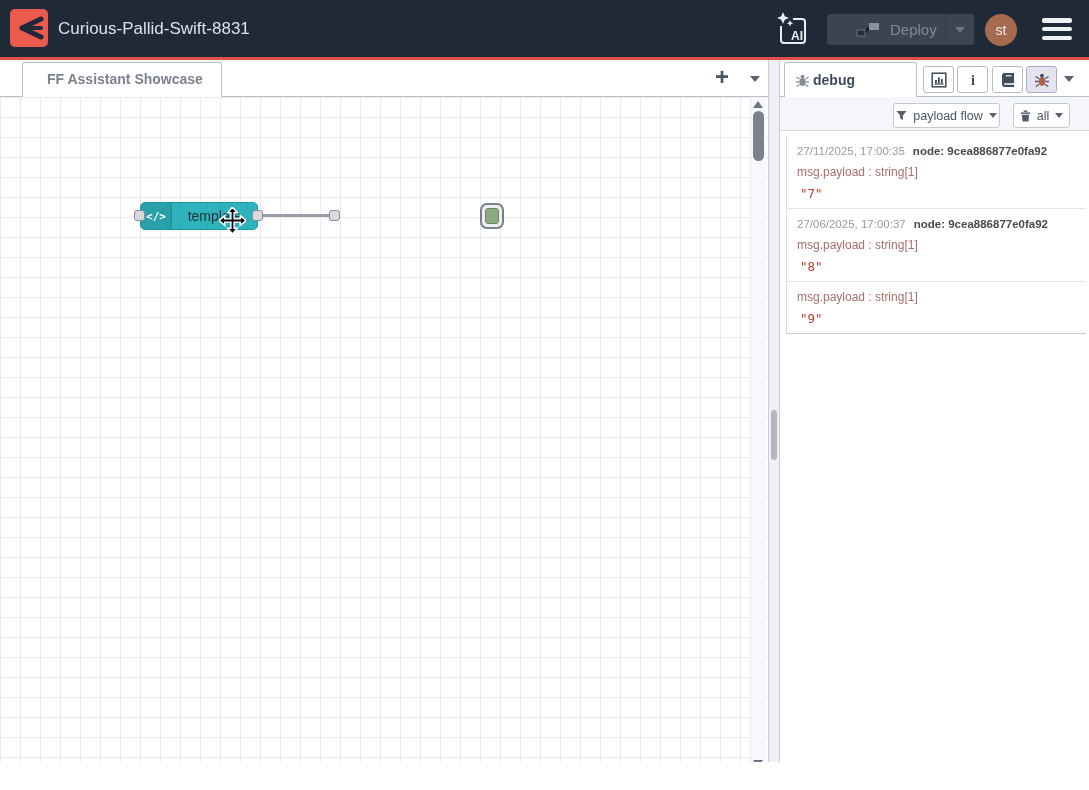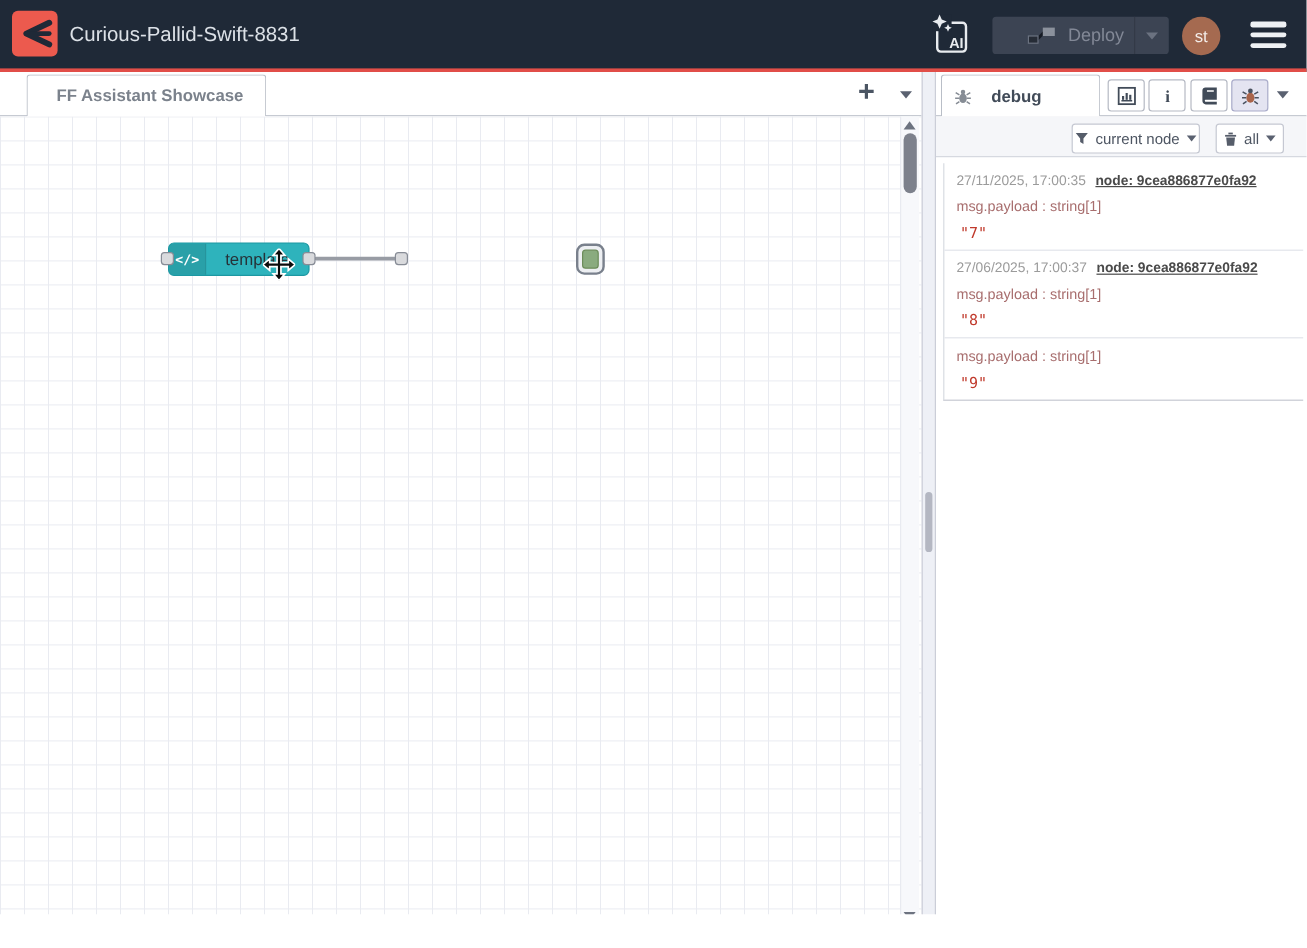--- a/index.html
+++ b/index.html
@@ -69,38 +69,38 @@
   
   .splitter{left:768px;top:60px;width:12px;height:730px;background:#eef0f6;
       border-left:1px solid #cbced8;border-right:1px solid #cbced8;box-sizing:border-box;}
   .splitter-thumb{left:771px;top:410px;width:6px;height:50px;background:#b4b7c2;border-radius:3px;}
 
   
   .sidebar{left:780px;top:60px;width:309px;height:730px;background:#fff;}
   .sb-tabrow{left:780px;top:60px;width:309px;height:37px;background:#fff;border-bottom:1px solid #b9bec7;box-sizing:border-box;}
   .sb-tab{left:784px;top:62px;width:133px;height:35px;background:#fff;border:1px solid #b9bec7;border-bottom:none;
       box-sizing:border-box;border-radius:3px 3px 0 0;display:flex;align-items:center;z-index:2;}
-  .sb-tab-label{color:#414b58;font-size:14px;font-weight:bold;margin-left:16px;}
+  .sb-tab-label{color:#414b58;font-size:14px;font-weight:bold;margin-left:3px;}
   .sb-iconbtn{top:66px;width:31px;height:27px;background:#fff;border:1px solid #b6bac4;border-radius:3px;
       box-sizing:border-box;display:flex;align-items:center;justify-content:center;}
   .sb-iconbtn.selected{background:#e4e4f1;border-color:#a9abc9;}
   .sb-caret{left:1064px;top:76px;}
 
   .filter-row{left:780px;top:97px;width:309px;height:34px;background:#f5f6f9;border-bottom:1px solid #d6d9e0;box-sizing:border-box;}
   .filter-btn{top:103px;height:25px;background:#fff;border:1px solid #c5c8d2;border-radius:3px;box-sizing:border-box;
       display:flex;align-items:center;justify-content:center;gap:6px;color:#4d5562;font-size:12.5px;}
   .filter-btn .caret{border-left-width:4px;border-right-width:4px;border-top-width:5px;}
 
   .msg-list{left:786px;top:136px;width:300px;border-left:1px solid #d8dbe1;border-bottom:1px solid #c6c9d1;
       box-sizing:border-box;background:#fff;}
   .msg{padding:8px 10px 7px 10px;border-bottom:1px solid #e2e4ea;}
   .msg:last-child{border-bottom:none;}
   .msg-meta{font-size:11.5px;line-height:14px;margin-bottom:7px;}
   .msg-ts{color:#9b9b9b;}
-  .msg-node{color:#4a4a4a;font-weight:600;margin-left:8px;text-decoration:underline;}
+  .msg-node{color:#4a4a4a;font-weight:600;margin-left:8px;}
   .msg-path{font-size:12px;line-height:14px;color:#a86e6e;margin-bottom:8px;}
   .msg-value{font-family:"DejaVu Sans Mono",monospace;font-size:12.5px;line-height:14px;color:#c0392b;padding-left:3px;}
 </style>
 </head>
 <body>
 
 <div class="app">
 
   <div class="abs header"></div>
   <div class="abs logo">
@@ -221,21 +221,21 @@
       <path d="M4.8 6.5 L1.5 4.5 M4.5 9.5 H1 M4.8 12.5 L1.8 14.5 M11.2 6.5 L14.5 4.5 M11.5 9.5 H15 M11.2 12.5 L14.2 14.5" stroke="#4a5260" stroke-width="1.3" fill="none"></path>
     </svg>
   </div>
   <div class="abs caret sb-caret"></div>
 
   <div class="abs filter-row"></div>
   <div class="abs filter-btn" style="left:893px;width:107px;">
     <svg width="11" height="11" viewBox="0 0 12 12">
       <path d="M0.5 1 H11.5 L7.5 6 V11 L4.5 9.2 V6 Z" fill="#565d6a"></path>
     </svg>
-    <span>current node</span>
+    <span>payload flow</span>
     <span class="caret"></span>
   </div>
   <div class="abs filter-btn" style="left:1013px;width:57px;">
     <svg width="11" height="12" viewBox="0 0 12 13">
       <rect x="4" y="0.5" width="4" height="1.6" fill="#565d6a"></rect>
       <rect x="1" y="2.6" width="10" height="1.6" fill="#565d6a"></rect>
       <path d="M2 5 H10 L9.2 12.5 H2.8 Z" fill="#565d6a"></path>
     </svg>
     <span>all</span>
     <span class="caret"></span>

